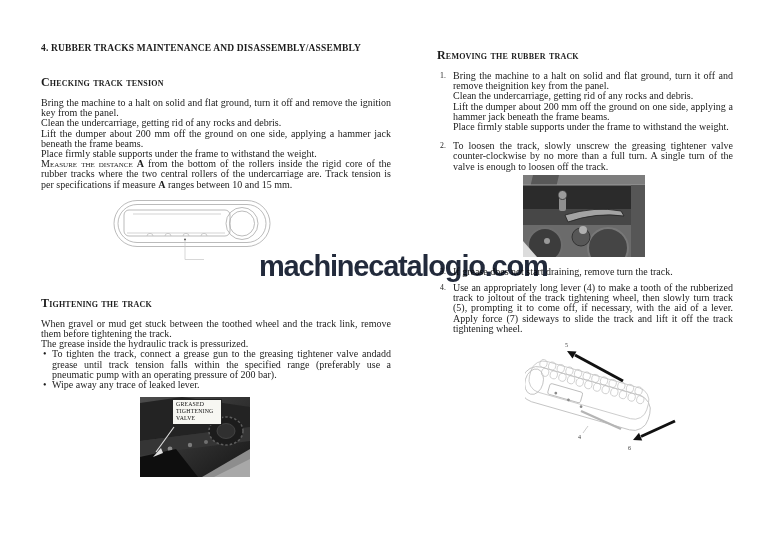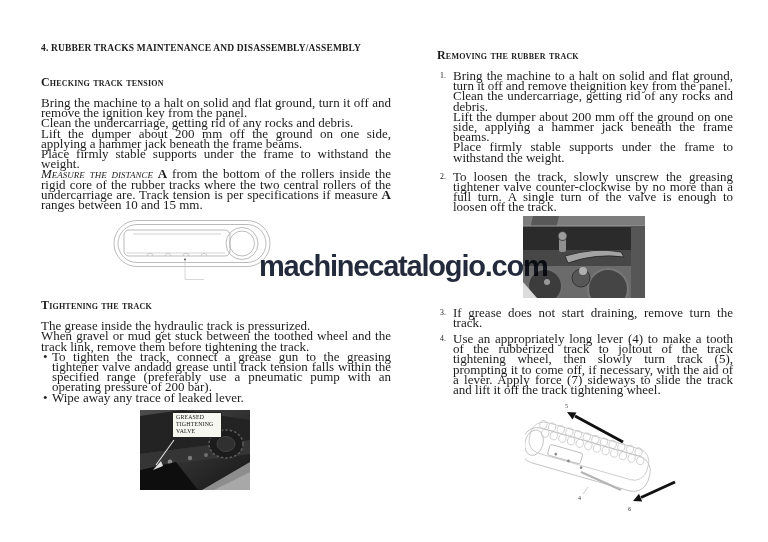--- a/index.html
+++ b/index.html
@@ -7,25 +7,25 @@
     width:768px;height:542px;background:#ffffff;position:relative;overflow:hidden;
     font-family:"Liberation Serif", serif;color:#1c1c1c;
   }
   .page{position:absolute;inset:0;background:#fff;}
   .col{position:absolute;top:40px;}
   .col-left{left:41px;width:350px;}
   .col-right{left:437px;width:296px;}
   .doc-title{font-size:9.5px;font-weight:bold;margin-top:3px;letter-spacing:.15px;}
   .sec-heading{font-variant:small-caps;font-weight:bold;font-size:12px;letter-spacing:.2px;}
   .mt-first{margin-top:22px;font-family:Liberation Serif, serif;}
-  .mt-second{margin-top:15px;}
+  .mt-second{margin-top:33px;}
   .mt-right{margin-top:8px;}
   .paras{margin-top:8px;}
-  p.body{margin:0;font-size:13px;line-height:10.2px;text-align:justify;}
-  .sc{font-variant:small-caps;font-style:italic;}
+  p.body{margin:0;font-size:10px;line-height:10.2px;text-align:justify;}
+  .sc{font-variant:small-caps;}
   p.bullet{position:relative;padding-left:11px;}
   p.bullet .dot{position:absolute;left:2px;top:0;}
   .track-diagram{display:block;margin:7px 0 0 72px;}
   .photo{position:relative;}
   .photo-left{margin:7px 0 0 99px;width:110px;height:80px;}
   .photo-right{margin:3px 0 0 86px;width:122px;height:82px;}
   .photo svg{display:block;}
   .photo-label{
     position:absolute;left:32px;top:2px;width:50px;box-sizing:border-box;
     background:#f7f7f2;border:0.5px solid #222;color:#111;
@@ -80,22 +80,22 @@
         <path d="M70,39 a3,2.6 0 0 1 6,0"></path>
         <path d="M88,39 a3,2.6 0 0 1 6,0"></path>
       </g>
       <circle cx="72" cy="42.5" r="1" fill="#555"></circle>
       <path d="M72,43.5 v19 h19" fill="none" stroke="#c6c6c6" stroke-width="0.7"></path>
     </svg>
 
     <div class="sec-heading mt-second">Tightening the track</div>
 
     <div class="paras">
+      <p class="body">When gravel or mud get stuck between the toothed wheel and the track link, remove them before tightening the track.</p>
       <p class="body">The grease inside the hydraulic track is pressurized.</p>
-      <p class="body">When gravel or mud get stuck between the toothed wheel and the track link, remove them before tightening the track.</p>
       <p class="body bullet"><span class="dot">•</span><span>To tighten the track, connect a grease gun to the greasing tightener valve andadd grease until track tension falls within the specified range (preferably use a pneumatic pump with an operating pressure of 200 bar).</span></p>
       <p class="body bullet"><span class="dot">•</span><span>Wipe away any trace of leaked lever.</span></p>
     </div>
 
     <div class="photo photo-left">
       <svg width="110" height="80" viewBox="0 0 110 80">
         <defs>
           <linearGradient id="lp1" x1="0" y1="0" x2="1" y2="1">
             <stop offset="0" stop-color="#4d4d4d"></stop>
               <stop offset="1" stop-color="#161616"></stop>

